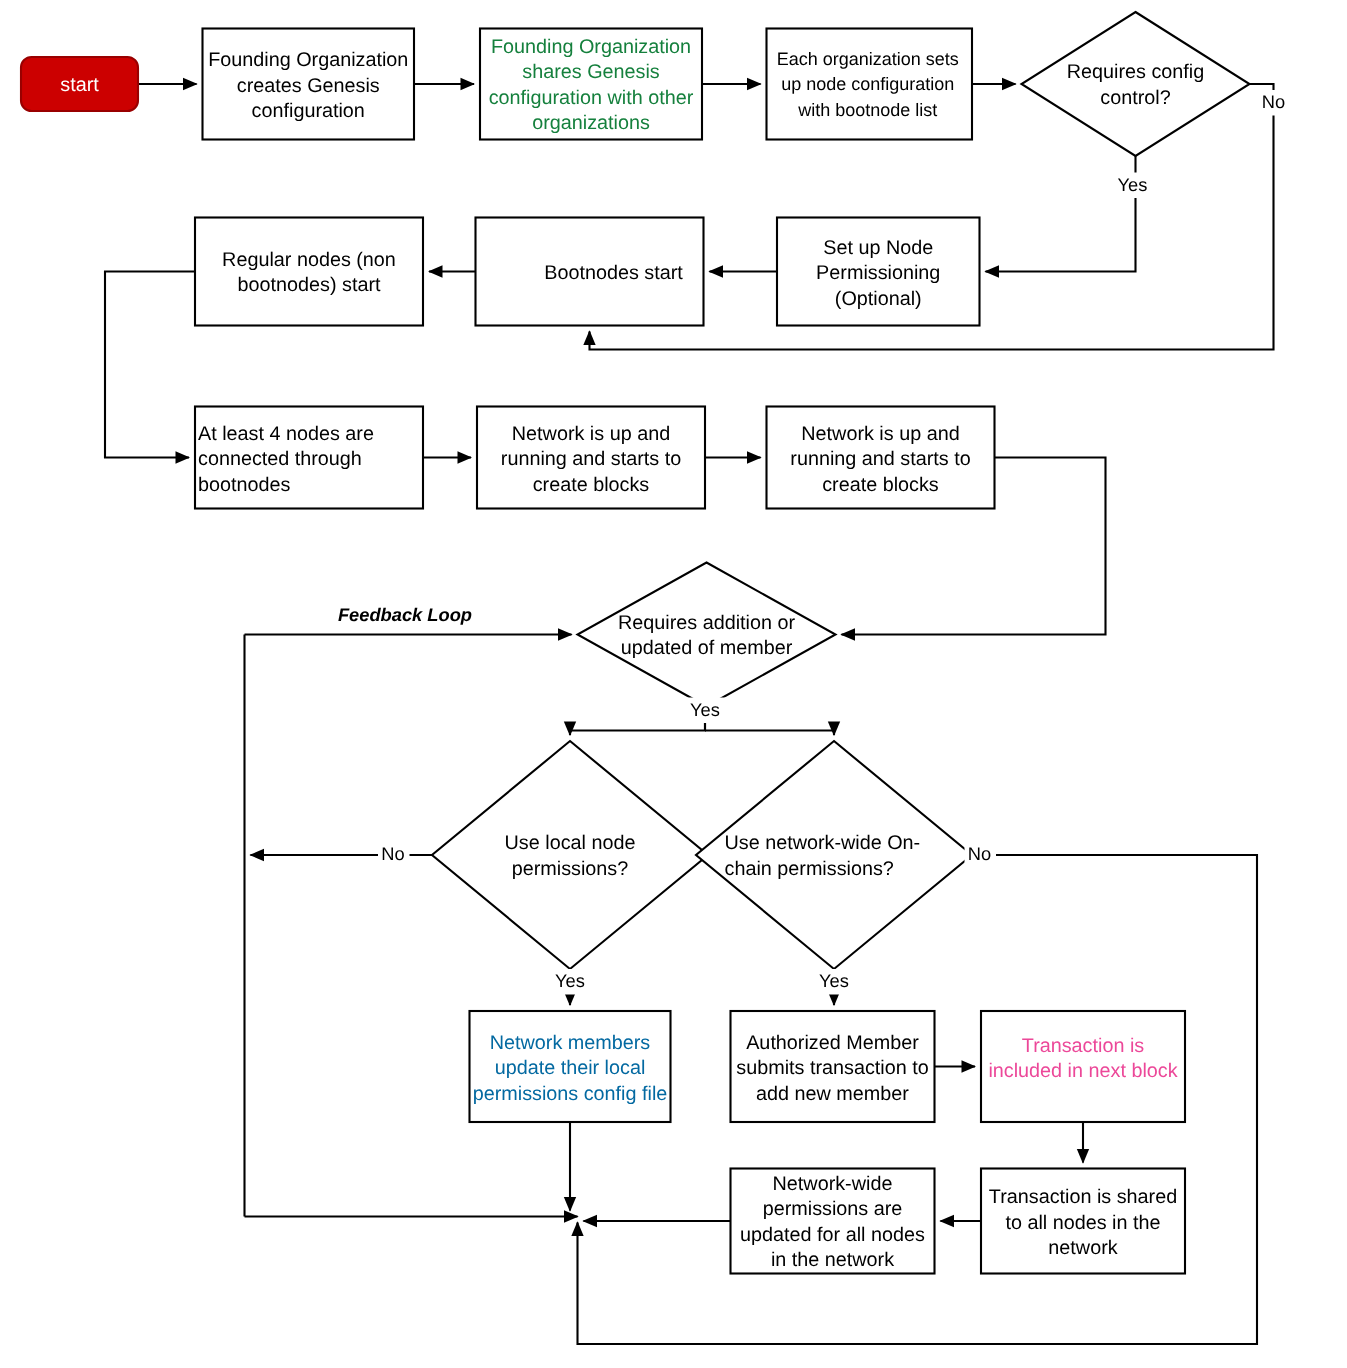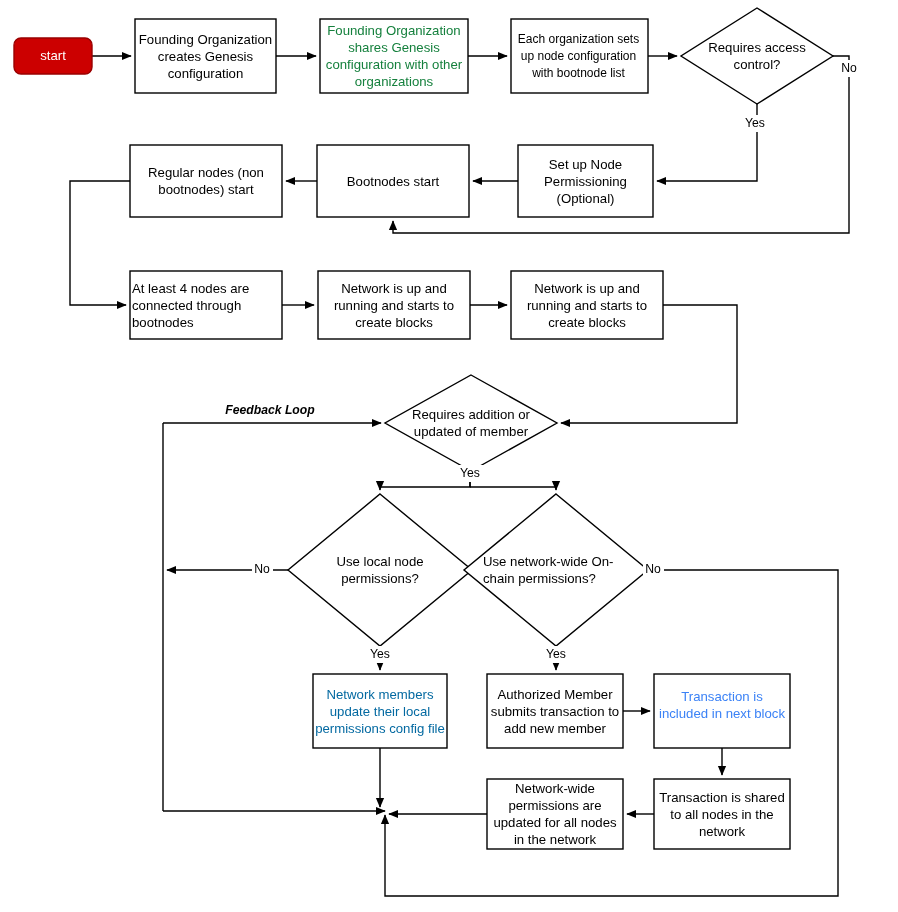--- a/index.html
+++ b/index.html
@@ -169,38 +169,38 @@
           <div xmlns="http://www.w3.org/1999/xhtml" style="width:131px;height:70px;display:flex;align-items:center;justify-content:center;text-align:center;font-family:'Liberation Sans',sans-serif;font-size:12px;line-height:17px;color:#000;">
             <span>Each organization sets up node configuration with bootnode list</span>
           </div>
         </foreignObject>
       </g>
 
       <g>
         <polygon class="diamond" points="757,8 833,56 757,104 681,56"></polygon>
         <foreignObject x="694" y="30" width="126" height="52">
           <div xmlns="http://www.w3.org/1999/xhtml" style="width:126px;height:52px;display:flex;align-items:center;justify-content:center;text-align:center;font-family:'Liberation Sans',sans-serif;font-size:13.2px;line-height:17px;color:#000;">
-            <span>Requires access control?</span>
+            <span>Requires config control?</span>
           </div>
         </foreignObject>
       </g>
 
       <g>
         <rect class="node-rect" x="518" y="145" width="135" height="72"></rect>
         <foreignObject x="520" y="147" width="131" height="68">
           <div xmlns="http://www.w3.org/1999/xhtml" style="width:131px;height:68px;display:flex;align-items:center;justify-content:center;text-align:center;font-family:'Liberation Sans',sans-serif;font-size:13.2px;line-height:17px;color:#000;">
             <span>Set up Node Permissioning (Optional)</span>
           </div>
         </foreignObject>
       </g>
 
       <g>
         <rect class="node-rect" x="317" y="145" width="152" height="72"></rect>
         <foreignObject x="319" y="147" width="148" height="68">
-          <div xmlns="http://www.w3.org/1999/xhtml" style="width:148px;height:68px;display:flex;align-items:center;justify-content:center;text-align:center;font-family:'Liberation Sans',sans-serif;font-size:13.2px;line-height:17px;color:#000;">
+          <div xmlns="http://www.w3.org/1999/xhtml" style="width:148px;height:68px;display:flex;align-items:center;justify-content:center;text-align:center;font-family:'Liberation Sans',sans-serif;font-size:13.2px;line-height:17px;color:#000;padding-left:16px;">
             <span>Bootnodes start</span>
           </div>
         </foreignObject>
       </g>
 
       <g>
         <rect class="node-rect" x="130" y="145" width="152" height="72"></rect>
         <foreignObject x="132" y="147" width="148" height="68">
           <div xmlns="http://www.w3.org/1999/xhtml" style="width:148px;height:68px;display:flex;align-items:center;justify-content:center;text-align:center;font-family:'Liberation Sans',sans-serif;font-size:13.2px;line-height:17px;color:#000;">
             <span>Regular nodes (non bootnodes) start</span>
@@ -276,21 +276,21 @@
         <foreignObject x="489" y="676" width="132" height="70">
           <div xmlns="http://www.w3.org/1999/xhtml" style="width:132px;height:70px;display:flex;align-items:center;justify-content:center;text-align:center;font-family:'Liberation Sans',sans-serif;font-size:13.2px;line-height:17px;color:#000;">
             <span>Authorized Member submits transaction to add new member</span>
           </div>
         </foreignObject>
       </g>
 
       <g>
         <rect class="node-rect" x="654" y="674" width="136" height="74"></rect>
         <foreignObject x="656" y="676" width="132" height="70">
-          <div xmlns="http://www.w3.org/1999/xhtml" style="width:132px;height:58px;display:flex;align-items:center;justify-content:flex-start;text-align:center;font-family:'Liberation Sans',sans-serif;font-size:13.2px;line-height:17px;color:#3b82f6;">
+          <div xmlns="http://www.w3.org/1999/xhtml" style="width:132px;height:58px;display:flex;align-items:center;justify-content:flex-start;text-align:center;font-family:'Liberation Sans',sans-serif;font-size:13.2px;line-height:17px;color:#ec4899;">
             <span>Transaction is included in next block</span>
           </div>
         </foreignObject>
       </g>
 
       <g>
         <rect class="node-rect" x="654" y="779" width="136" height="70"></rect>
         <foreignObject x="656" y="781" width="132" height="66">
           <div xmlns="http://www.w3.org/1999/xhtml" style="width:132px;height:66px;display:flex;align-items:center;justify-content:center;text-align:center;font-family:'Liberation Sans',sans-serif;font-size:13.2px;line-height:17px;color:#000;">
             <span>Transaction is shared to all nodes in the network</span>

